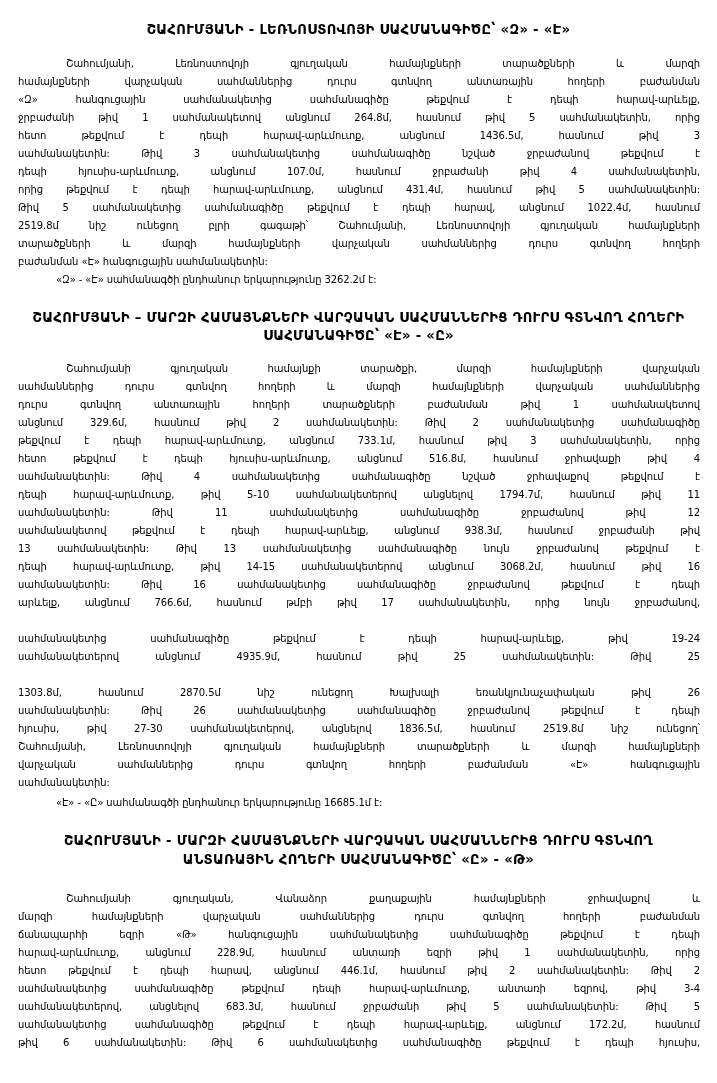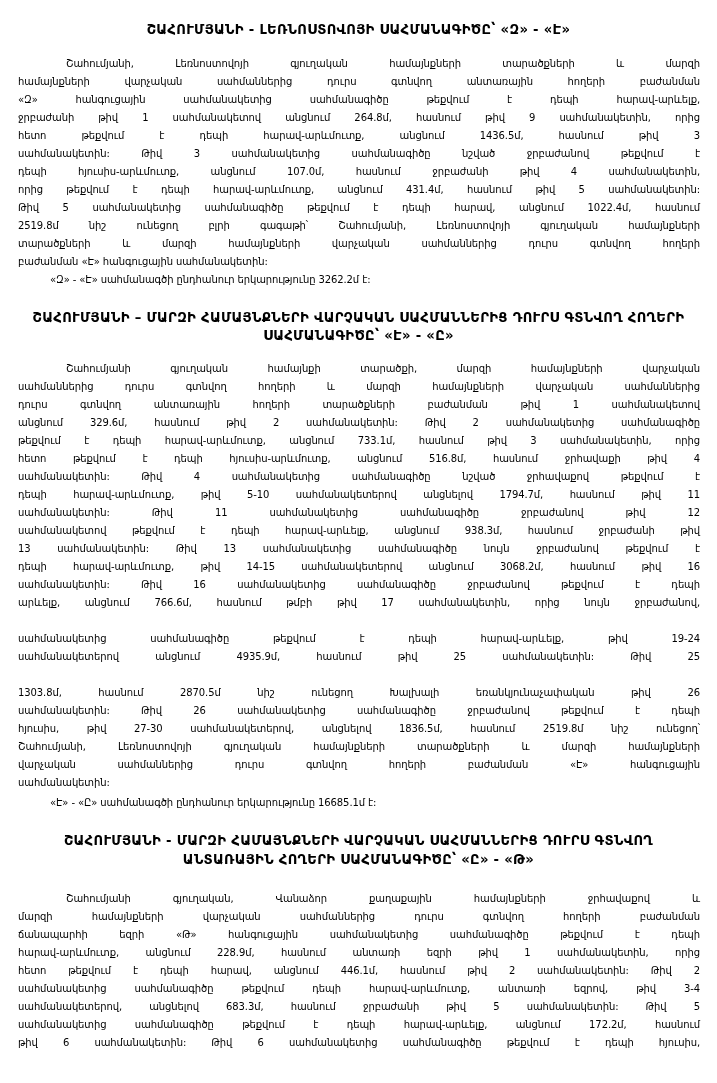--- a/index.html
+++ b/index.html
@@ -23,33 +23,33 @@
   }
   .line {
     position: absolute;
     font-size: 10px;
     white-space: nowrap;
     letter-spacing: -0.1px;
   }
   .j { left: 18px; width: 682px; text-align: justify; text-align-last: justify; }
   .ind { left: 66px; width: 634px; text-align: justify; text-align-last: justify; }
   .last { left: 18px; text-align: right; }
-  .summary { left: 50px; text-align: center; }
+  .summary { left: 56px; text-align: center; }
 </style>
 </head>
 <body>
 
 <div class="page">
 
   <div class="heading" style="top:22px">ՇԱՀՈՒՄՅԱՆԻ - ԼԵՌՆՈՍՏՈՎՈՅԻ ՍԱՀՄԱՆԱԳԻԾԸ՝ «Զ» - «Է»</div>
 
   <div class="line ind" style="top:58px">Շահումյանի, Լեռնոստովոյի գյուղական համայնքների տարածքների և մարզի</div>
   <div class="line j" style="top:76px">համայնքների վարչական սահմաններից դուրս գտնվող անտառային հողերի բաժանման</div>
   <div class="line j" style="top:94px">«Զ» հանգուցային սահմանակետից սահմանագիծը թեքվում է դեպի հարավ-արևելք,</div>
-  <div class="line j" style="top:112px">ջրբաժանի թիվ 1 սահմանակետով անցնում 264.8մ, հասնում թիվ 9 սահմանակետին, որից</div>
+  <div class="line j" style="top:112px">ջրբաժանի թիվ 1 սահմանակետով անցնում 264.8մ, հասնում թիվ 5 սահմանակետին, որից</div>
   <div class="line j" style="top:130px">հետո թեքվում է դեպի հարավ-արևմուտք, անցնում 1436.5մ, հասնում թիվ 3</div>
   <div class="line j" style="top:148px">սահմանակետին: Թիվ 3 սահմանակետից սահմանագիծը նշված ջրբաժանով թեքվում է</div>
   <div class="line j" style="top:166px">դեպի հյուսիս-արևմուտք, անցնում 107.0մ, հասնում ջրբաժանի թիվ 4 սահմանակետին,</div>
   <div class="line j" style="top:184px">որից թեքվում է դեպի հարավ-արևմուտք, անցնում 431.4մ, հասնում թիվ 5 սահմանակետին:</div>
   <div class="line j" style="top:202px">Թիվ 5 սահմանակետից սահմանագիծը թեքվում է դեպի հարավ, անցնում 1022.4մ, հասնում</div>
   <div class="line j" style="top:220px">2519.8մ նիշ ունեցող բլրի գագաթի՝ Շահումյանի, Լեռնոստովոյի գյուղական համայնքների</div>
   <div class="line j" style="top:238px">տարածքների և մարզի համայնքների վարչական սահմաններից դուրս գտնվող հողերի</div>
   <div class="line last" style="top:256px">բաժանման «Է» հանգուցային սահմանակետին:</div>
   <div class="line summary" style="top:274px">«Զ» - «Է» սահմանագծի ընդհանուր երկարությունը 3262.2մ է:</div>
 

